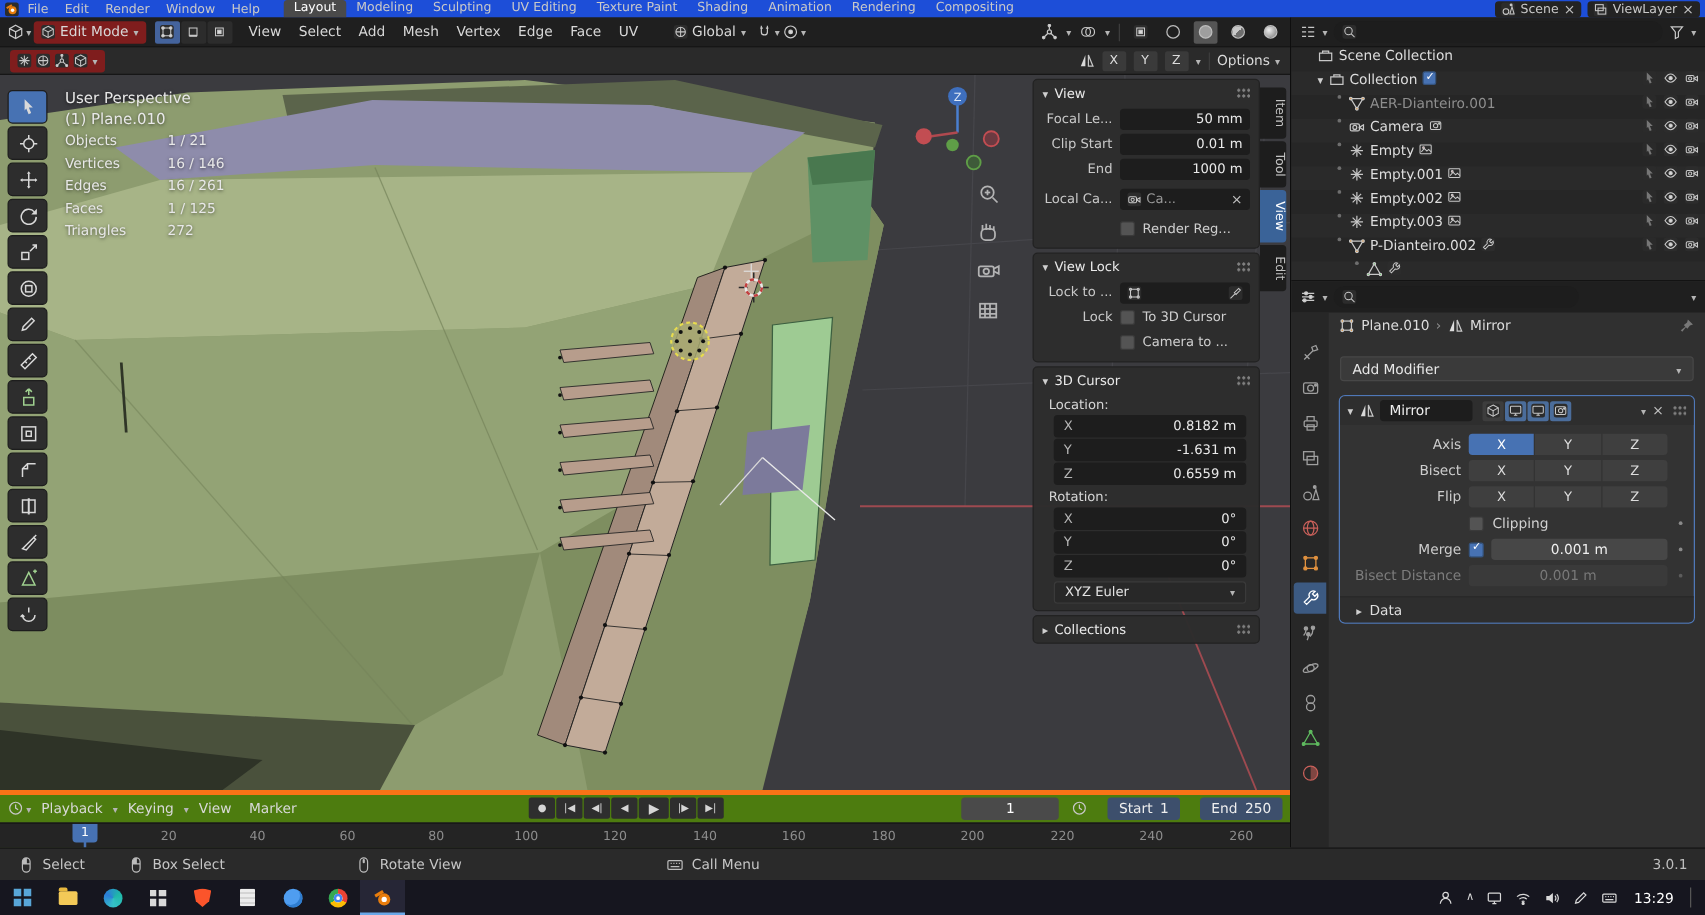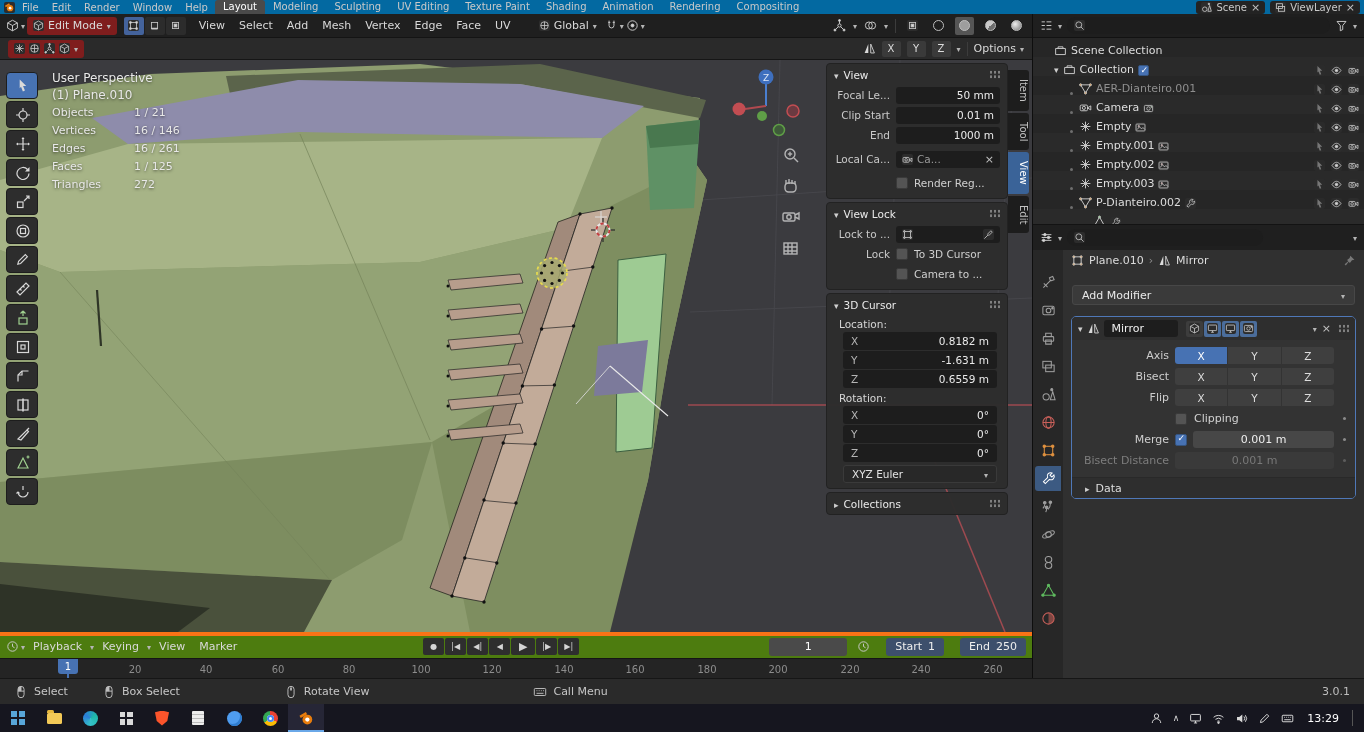--- a/index.html
+++ b/index.html
@@ -12,23 +12,23 @@
   .c-green{stroke:#6fcf6f;color:#6fcf6f}
   .c-red{stroke:#d97070;color:#d97070}
   .c-blue{stroke:#6f9fdd;color:#6f9fdd}
   .c-dim{stroke:#8a8a8a;color:#8a8a8a;opacity:.8}
   .chev::before{content:"▾";font-size:8px;color:#b5b5b5;display:inline-block}
   .tri-d::before{content:"▾";font-size:9px;color:#cfcfcf}
   .tri-r::before{content:"▸";font-size:9px;color:#cfcfcf}
   .xico::before{content:"×";color:#c0c0c0;font-size:11px}
   .dots{width:11px;height:9px;background:radial-gradient(#808080 1px,transparent 1.3px);background-size:4px 4.5px;flex:none}
   
-  .topbar{height:14px;background:#0369a1;display:flex;align-items:center;font-size:10px;color:#c9c9c9;padding:0 4px;gap:1px;flex:none}
+  .topbar{height:14px;background:#1d4ed8;display:flex;align-items:center;font-size:10px;color:#c9c9c9;padding:0 4px;gap:1px;flex:none}
   .tb-menu{padding:0 6px}
-  .tb-ws{display:flex;margin-left:0}
+  .tb-ws{display:flex;margin-left:12px}
   .tb-ws .ws{padding:0 8px;border-radius:3px 3px 0 0;line-height:14px}
   .tb-ws .on{background:#4a4a4a;color:#fff}
   .tb-right{margin-left:auto;display:flex;align-items:center;gap:5px}
   .tb-pill{display:flex;align-items:center;gap:4px;background:#232323;border-radius:3px;padding:0 5px;height:13px}
   
   .middle{flex:1;display:flex;min-height:0}
   .left-col{width:1032px;display:flex;flex-direction:column;min-height:0}
   .right-col{width:332px;display:flex;flex-direction:column;background:#2b2b2b;border-left:1px solid #0e0e0e}
   
   .vph{height:24px;background:#1f1f1f;display:flex;align-items:center;gap:2px;padding:0 6px;border-bottom:1px solid #141414;flex:none}
@@ -96,21 +96,21 @@
   .rangefield{height:18px;background:#3d4f6c;border-radius:3px;color:#eee;display:flex;align-items:center;gap:6px;padding:0 9px}
   .tlr{margin-left:8px;display:flex;gap:16px;align-items:center}
   .tlruler{height:22px;background:#242424;position:relative;border-top:1px solid #151515;overflow:hidden}
   .tick{position:absolute;bottom:3px;transform:translateX(-50%);font-size:10px;color:#8d8d8d}
   .playhead{position:absolute;left:58px;top:0;width:20px;height:15px;background:#4772b3;border-radius:0 0 3px 3px;color:#fff;font-size:10px;display:flex;align-items:center;justify-content:center;z-index:2}
   .phline{position:absolute;left:67px;top:0;bottom:0;width:2px;background:#4772b3;z-index:1}
   
   .olh{height:24px;background:#1f1f1f;display:flex;align-items:center;gap:5px;padding:0 7px;border-bottom:1px solid #121212;flex:none}
   .searchpill{flex:1;height:17px;background:#1d1d1d;border-radius:9px;display:flex;align-items:center;gap:5px;padding:0 7px;min-width:0}
   .outliner{height:186px;background:#262626;overflow:hidden;font-size:11px;flex:none}
-  .olrow{height:19px;display:flex;align-items:flex-end;padding:0 5px;gap:4px}
+  .olrow{height:19px;display:flex;align-items:flex-start;padding:0 5px;gap:4px}
   .olrow:nth-child(even){background:#2a2a2a}
   .olpad{flex:none}.p1{width:12px}.p2{width:28px}.p3{width:42px}
   .oldot{width:3px;height:3px;border-radius:50%;background:#6e6e6e;flex:none;margin-right:2px}
   .ollabel{color:#ddd;white-space:nowrap;overflow:hidden}
   .ollabel.dim{color:#8e8e8e}
   .olctl{margin-left:auto;display:flex;gap:6px;align-items:center}
   
   .props{flex:1;display:flex;flex-direction:column;background:#303030;border-top:1px solid #131313;min-height:0}
   .prh{height:25px;background:#1f1f1f;display:flex;align-items:center;gap:5px;padding:0 7px;flex:none}
   .prh .searchpill{max-width:196px}

